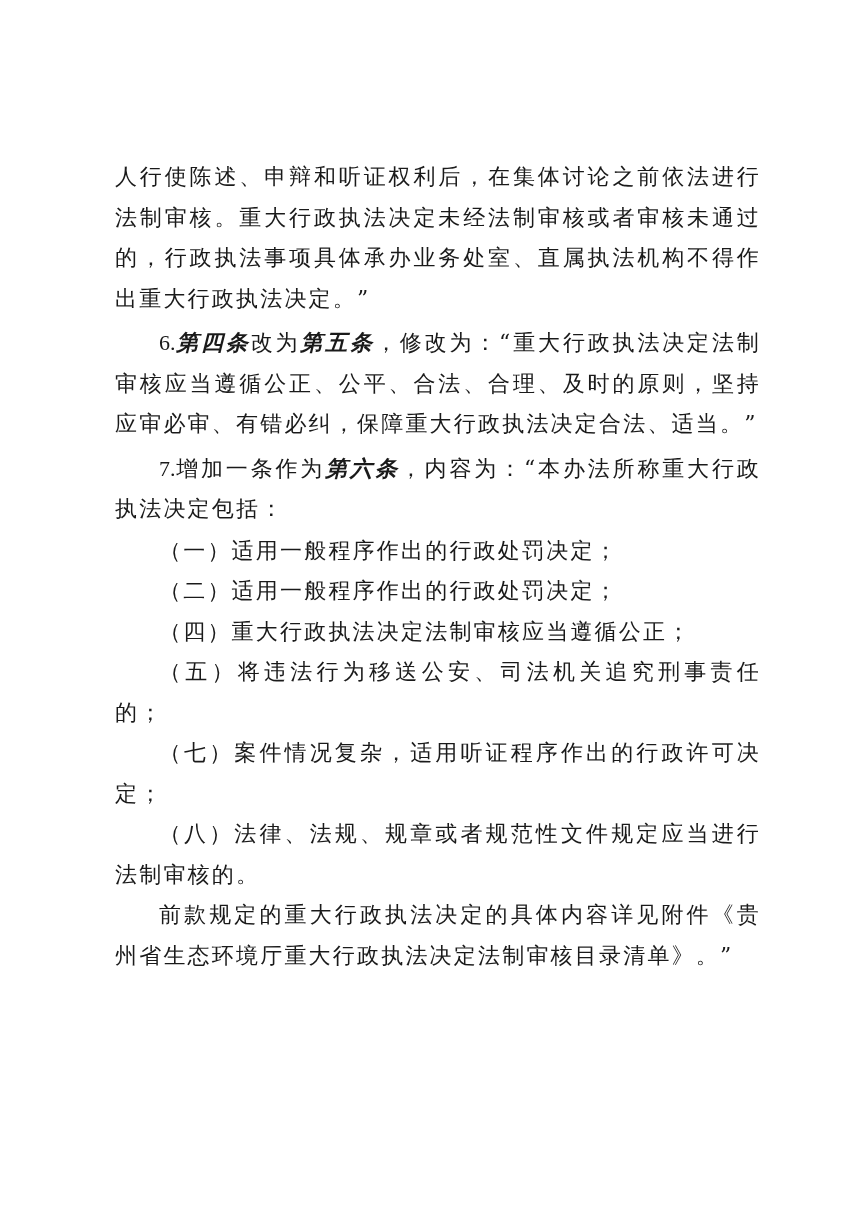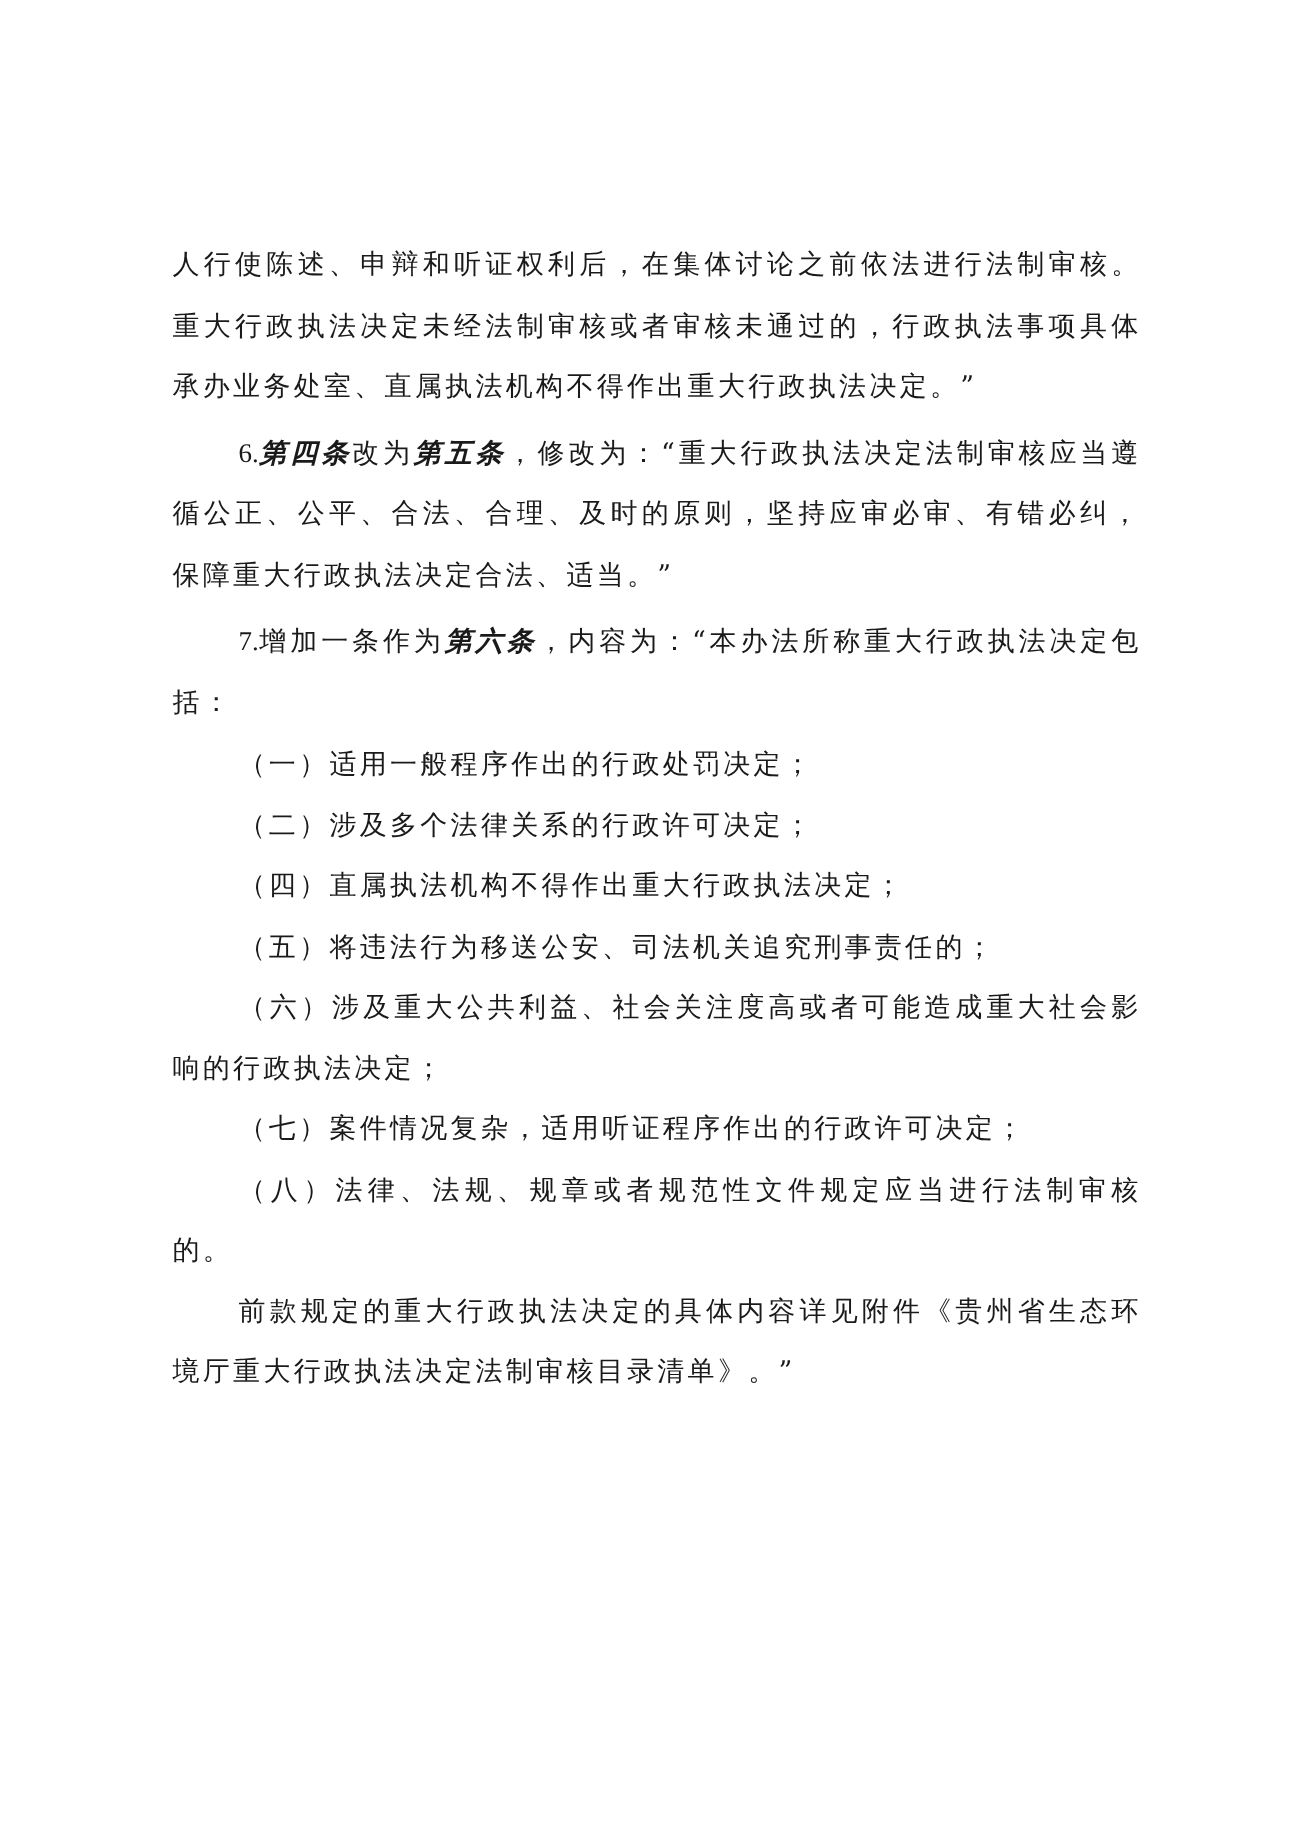--- a/index.html
+++ b/index.html
@@ -16,21 +16,21 @@
       color: #1a1a1a;
     }
     .page {
       position: absolute;
       left: 115px;
       top: 157px;
       width: 646px;
     }
     .para {
       margin: 0;
-      font-size: 18px;
+      font-size: 22px;
       line-height: 40.5px;
       text-align: justify;
       text-align-last: left;
       letter-spacing: 2.2px;
       word-break: break-all;
     }
     .indent {
       text-indent: 44px;
     }
     .item {
@@ -50,22 +50,21 @@
 
 <div class="page">
 
   <p class="para" style="margin-bottom:3px;">人行使陈述、申辩和听证权利后，在集体讨论之前依法进行法制审核。重大行政执法决定未经法制审核或者审核未通过的，行政执法事项具体承办业务处室、直属执法机构不得作出重大行政执法决定。”</p>
 
   <p class="para indent" style="margin-bottom:3px;"><span class="num">6.</span><b>第四条</b><span>改为</span><b>第五条</b><span>，修改为：“重大行政执法决定法制审核应当遵循公正、公平、合法、合理、及时的原则，坚持应审必审、有错必纠，保障重大行政执法决定合法、适当。”</span></p>
 
   <p class="para indent" style="margin-bottom:1px;"><span class="num">7.</span><span>增加一条作为</span><b>第六条</b><span>，内容为：“本办法所称重大行政执法决定包括：</span></p>
 
   <p class="para item">（一）适用一般程序作出的行政处罚决定；</p>
-  <p class="para item">（二）涉及多个法律关系的行政许可决定；</p>
-  <p class="para item">（四）直属执法机构不得作出重大行政执法决定；</p>
+  <p class="para item">（二）适用一般程序作出的行政处罚决定；</p>
+  <p class="para item">（四）重大行政执法决定法制审核应当遵循公正；</p>
   <p class="para item">（五）将违法行为移送公安、司法机关追究刑事责任的；</p>
-  <p class="para item">（六）涉及重大公共利益、社会关注度高或者可能造成重大社会影响的行政执法决定；</p>
   <p class="para item">（七）案件情况复杂，适用听证程序作出的行政许可决定；</p>
   <p class="para item">（八）法律、法规、规章或者规范性文件规定应当进行法制审核的。</p>
 
   <p class="para indent">前款规定的重大行政执法决定的具体内容详见附件《贵州省生态环境厅重大行政执法决定法制审核目录清单》。”</p>
 
 </div>
 
 </body></html>

